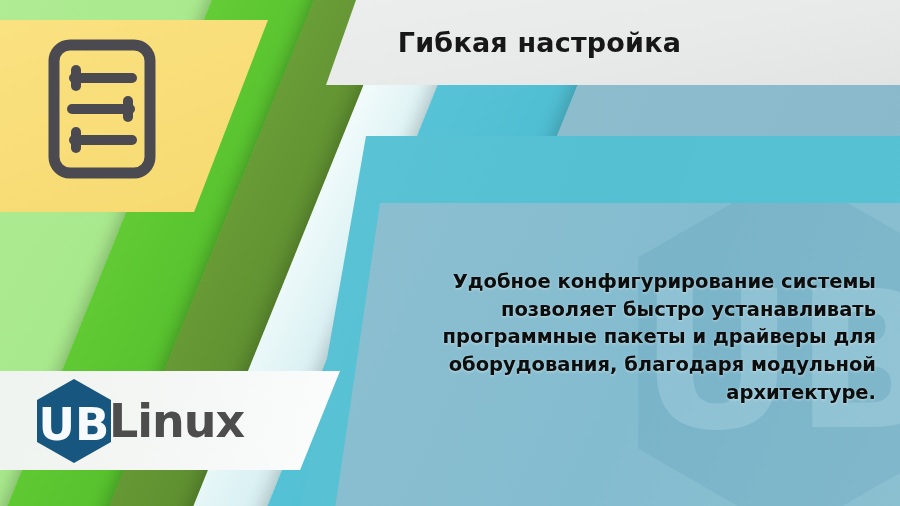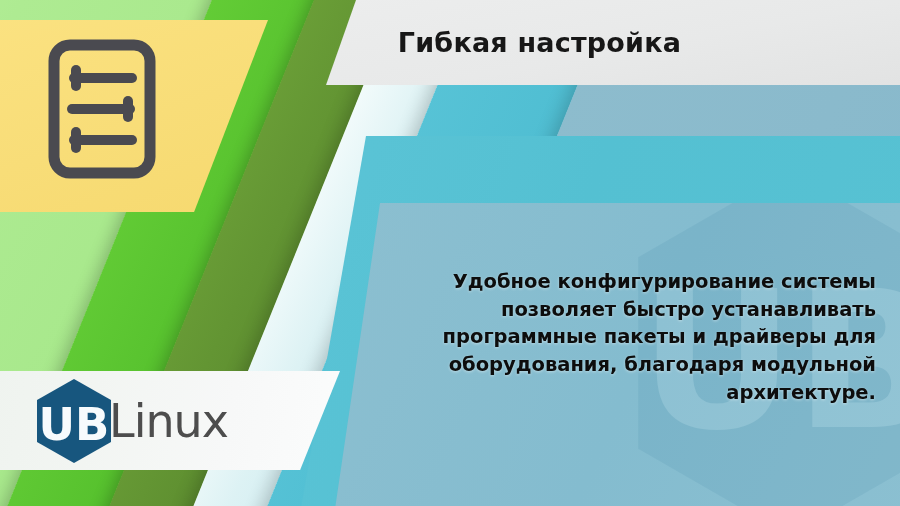--- a/index.html
+++ b/index.html
@@ -173,21 +173,21 @@
   }
   .logo-hex {
     position: relative;
     width: 78px;
     height: 86px;
     flex: none;
   }
   .logo-hex svg { width: 100%; height: 100%; display: block; }
   .logo-word {
     font-size: 46px;
-    font-weight: normal;
+    font-weight: bold;
     color: #4d4d4d;
     margin-left: -4px;
     letter-spacing: -1px;
   }
 </style>
 </head>
 <body>
 
 <div id="slide">
 

